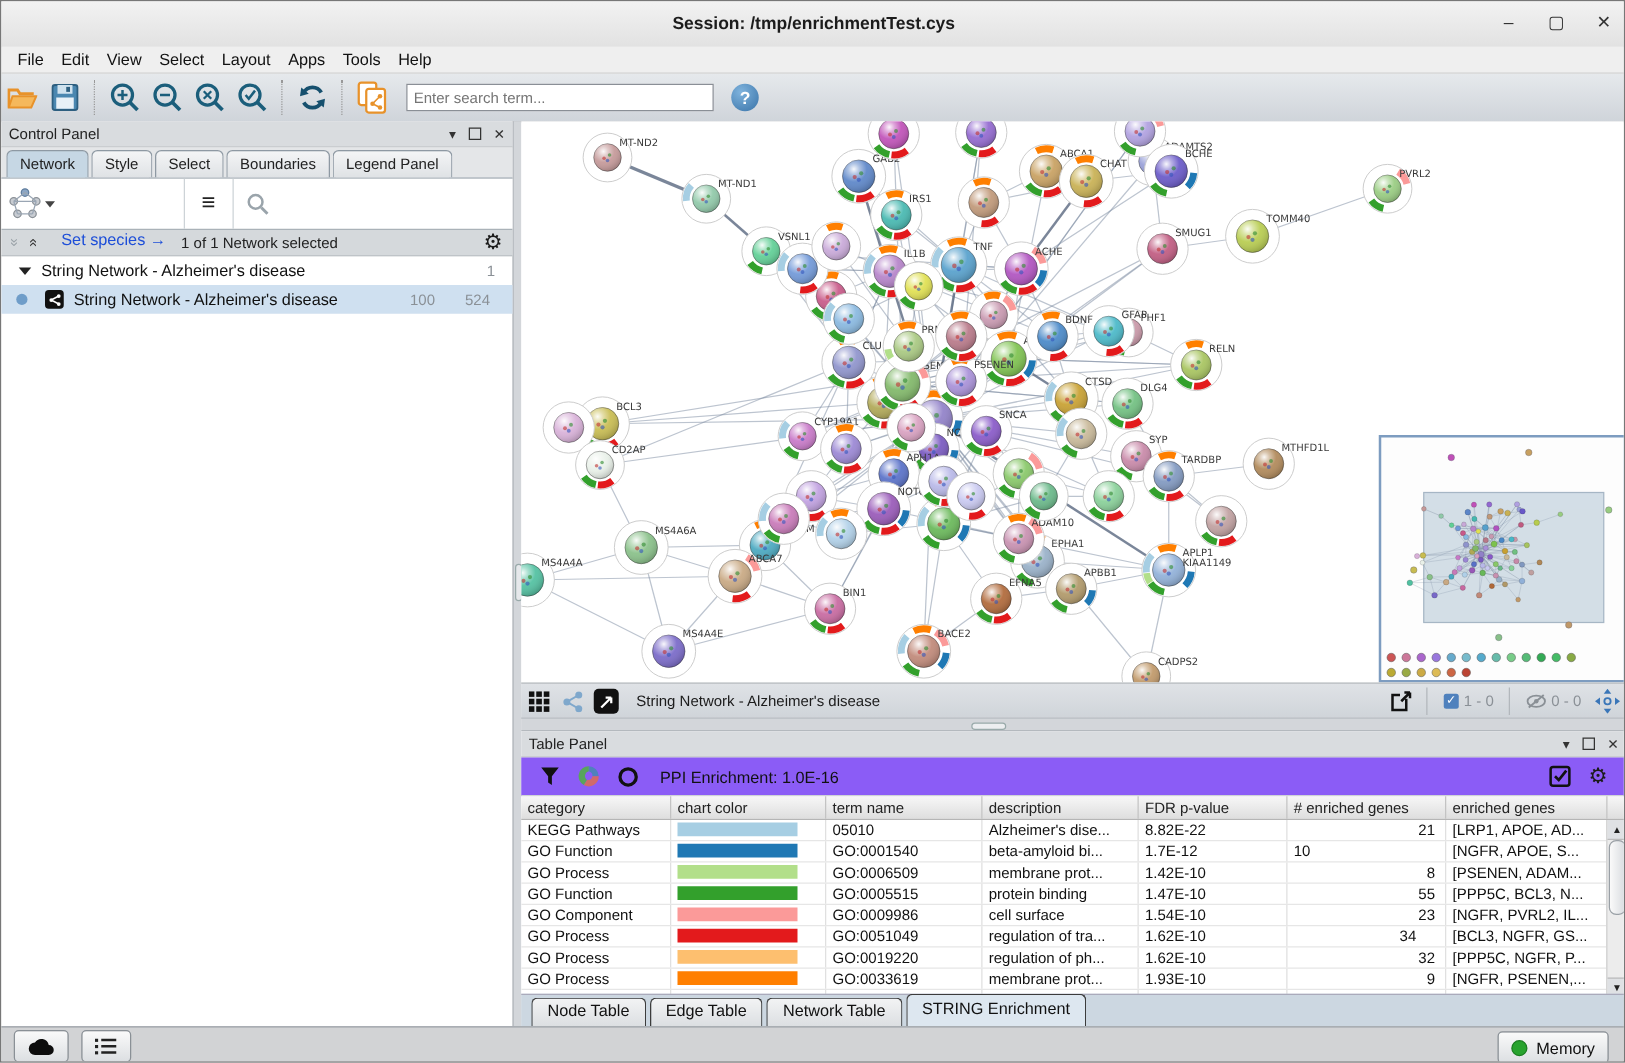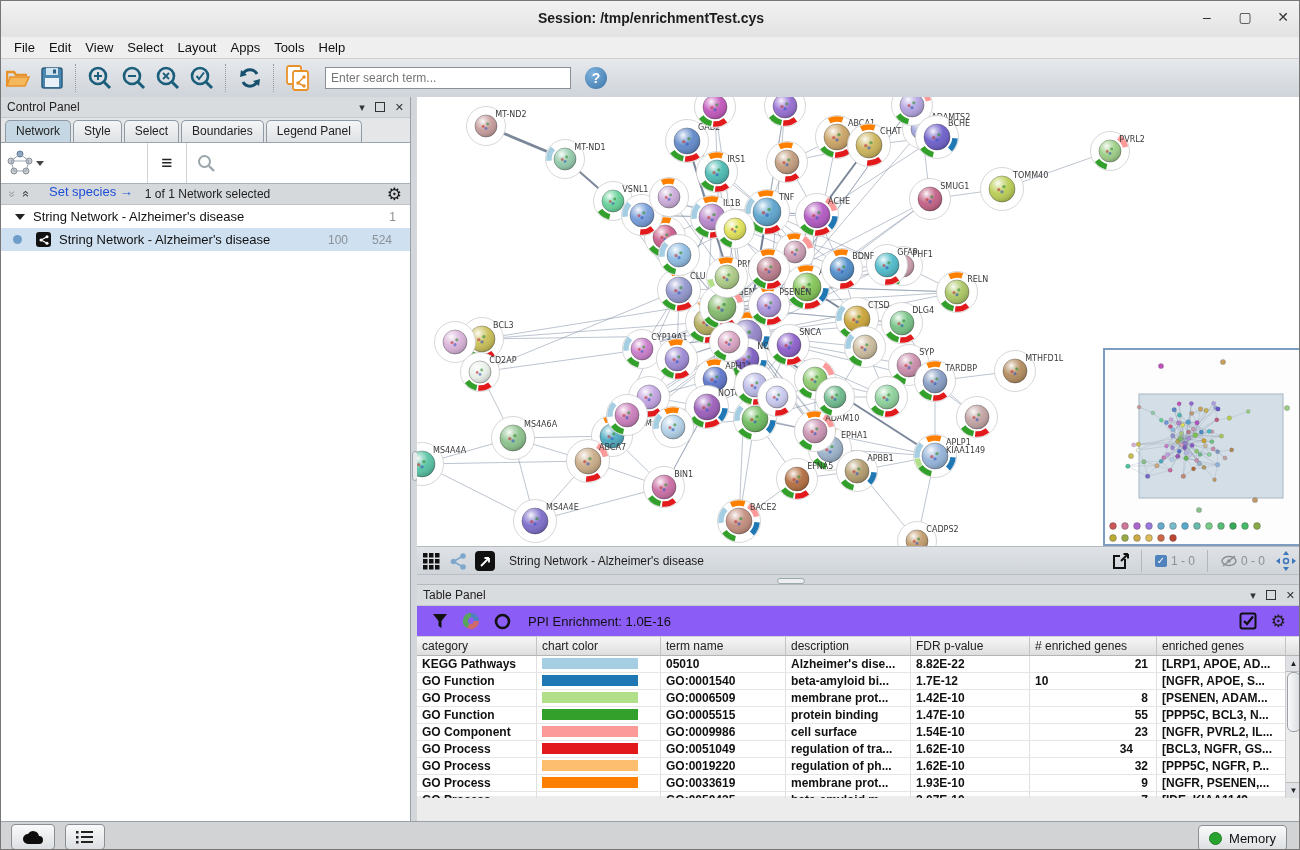--- a/index.html
+++ b/index.html
@@ -82,21 +82,21 @@
   
   .table-panel{position:absolute;left:416px;top:583px;width:884px;height:211px;background:#fff;
     border-top:1px solid #b4b9be;}
   .tp-toolbar{height:30px;background:#8b5cf6;display:flex;align-items:center;padding:0 8px;border-bottom:1px solid #cfd3d6;}
   .tp-toolbar .ppi{font-size:13px;color:#111;margin-left:10px;flex:1;}
   .tp-ic{margin:0 7px;display:flex;align-items:center;}
   .gear{font-size:17px;color:#1b1b1b;}
   .tbl-header{height:18px;display:flex;background:linear-gradient(#f7f7f7,#dedede);
     border-bottom:1px solid #b5b5b5;font-size:12px;color:#222;}
   .tbl-header .hc{box-sizing:border-box;border-right:1px solid #c3c3c3;padding:2px 0 0 5px;overflow:hidden;white-space:nowrap;}
-  .tbl-rows{position:relative;height:142px;overflow:hidden;font-weight:bold;}
+  .tbl-rows{position:relative;height:142px;overflow:hidden;}
   .trow{height:16px;display:flex;border-bottom:1px solid #e6e6e6;font-size:12px;color:#111;}
   .trow .tc{box-sizing:border-box;border-right:1px solid #e0e0e0;padding:1px 0 0 5px;
     overflow:hidden;white-space:nowrap;line-height:14px;}
   .swatch{display:inline-block;width:96px;height:11px;margin-top:1px;}
   .vscroll{position:absolute;right:0;top:0;width:15px;height:142px;background:#ececec;border-left:1px solid #cfcfcf;}
   .vs-btn{width:15px;height:15px;background:#dfe1e4;border-bottom:1px solid #bbb;color:#222;font-size:8px;
     display:flex;align-items:center;justify-content:center;}
   .vs-btn.bottom{position:absolute;bottom:0;border-top:1px solid #bbb;border-bottom:none;}
   .vs-thumb{position:absolute;top:16px;left:1px;width:12px;height:58px;background:linear-gradient(90deg,#fafafa,#d9dce0);
     border:1px solid #9aa0a6;border-radius:6px;}
@@ -1982,20 +1982,26 @@
           <div class="tc" style="width: 129px;">[IDE, KIAA1149...</div>
         </div>
         <div class="vscroll">
         <div class="vs-btn">▲</div>
         <div class="vs-thumb"></div>
         <div class="vs-btn bottom">▼</div>
       </div>
     </div>
   </div>
 
+  <div class="bottom-tabs" id="bottomTabs">
+      <div class="btab">Node Table</div>
+      <div class="btab">Edge Table</div>
+      <div class="btab">Network Table</div>
+      <div class="btab active">STRING Enrichment</div>
+    </div>
 
   <div class="statusbar">
     <div class="sbtn">
       <svg width="22" height="15" viewBox="0 0 22 15">
           <path d="M6 14 A5 5 0 0 1 6 4 A6 6 0 0 1 17 6 A4 4 0 0 1 17 14 Z" fill="#0d0d0d"></path>
         </svg>
     </div>
     <div class="sbtn">
       <svg width="18" height="14" viewBox="0 0 18 14">
           <g stroke="#222" stroke-width="2">

